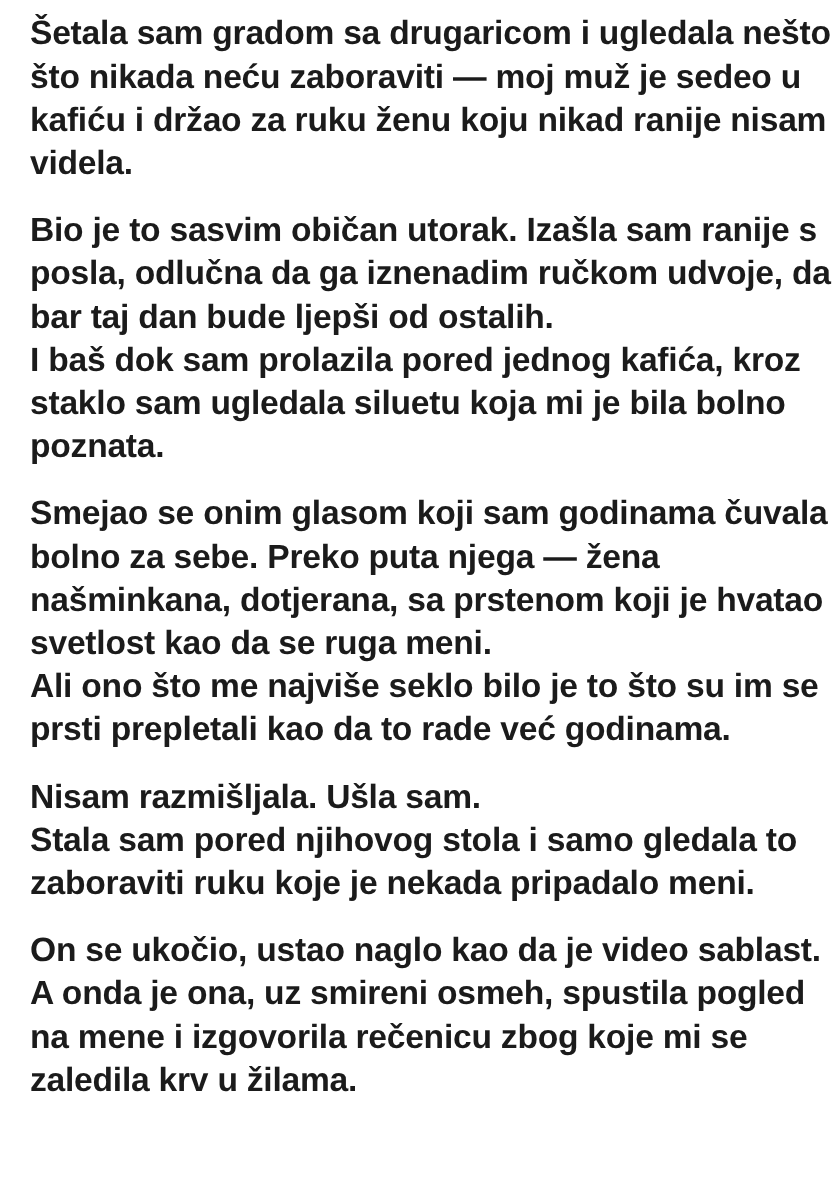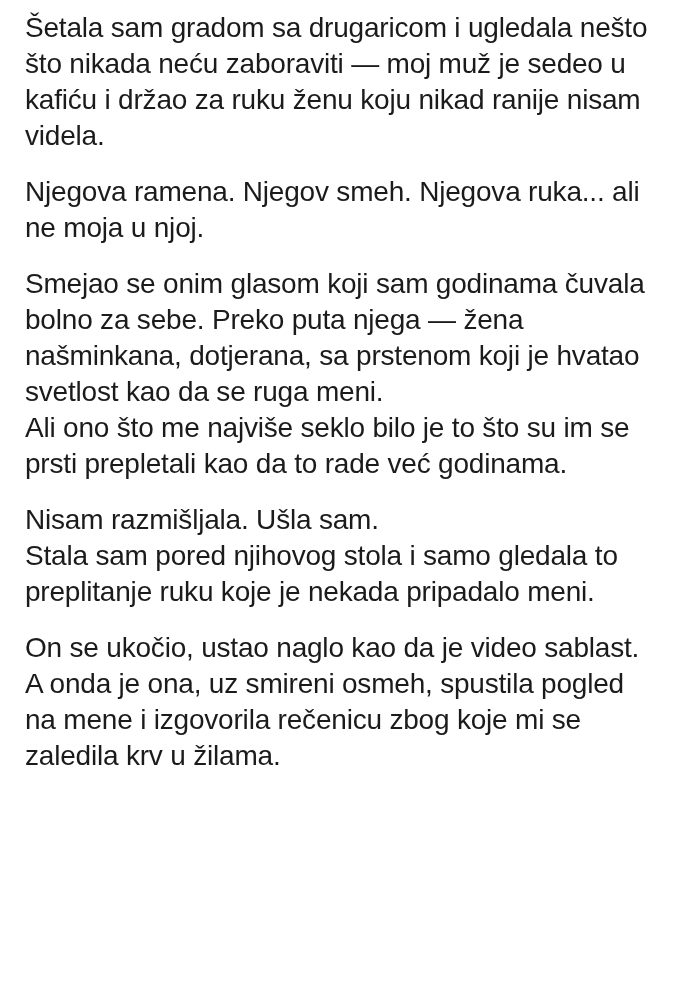--- a/index.html
+++ b/index.html
@@ -18,41 +18,45 @@
     width: 696px;
     height: 986px;
     overflow: hidden;
     padding: 10px 10px 0 25px;
     color: #1b1b1b;
   }
   .story-text p {
     margin: 0 0 20px 0;
     font-size: 28px;
     line-height: 36px;
-    font-weight: 400;
+    font-weight: 700;
     letter-spacing: -0.2px;
     white-space: pre;
   }
 </style>
 </head>
 <body>
 
 <div class="story-text">
   <p>Šetala sam gradom sa drugaricom i ugledala nešto
 što nikada neću zaboraviti — moj muž je sedeo u
 kafiću i držao za ruku ženu koju nikad ranije nisam
 videla.</p>
-  <p>Njegova ramena. Njegov smeh. Njegova ruka... ali
-ne moja u njoj.</p>
+  <p>Bio je to sasvim običan utorak. Izašla sam ranije s
+posla, odlučna da ga iznenadim ručkom udvoje, da
+bar taj dan bude ljepši od ostalih.
+I baš dok sam prolazila pored jednog kafića, kroz
+staklo sam ugledala siluetu koja mi je bila bolno
+poznata.</p>
   <p>Smejao se onim glasom koji sam godinama čuvala
 bolno za sebe. Preko puta njega — žena
 našminkana, dotjerana, sa prstenom koji je hvatao
 svetlost kao da se ruga meni.
 Ali ono što me najviše seklo bilo je to što su im se
 prsti prepletali kao da to rade već godinama.</p>
   <p>Nisam razmišljala. Ušla sam.
 Stala sam pored njihovog stola i samo gledala to
-preplitanje ruku koje je nekada pripadalo meni.</p>
+zaboraviti ruku koje je nekada pripadalo meni.</p>
   <p>On se ukočio, ustao naglo kao da je video sablast.
 A onda je ona, uz smireni osmeh, spustila pogled
 na mene i izgovorila rečenicu zbog koje mi se
 zaledila krv u žilama.</p>
 </div>
 
 </body></html>

